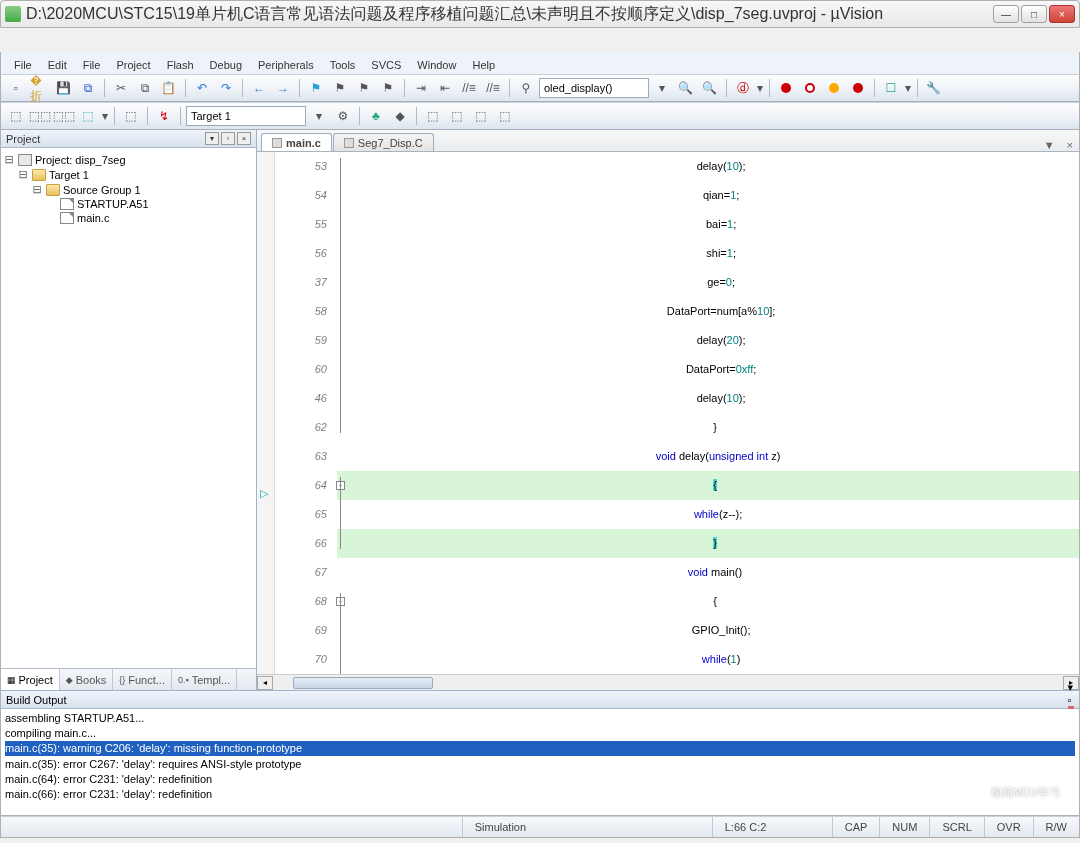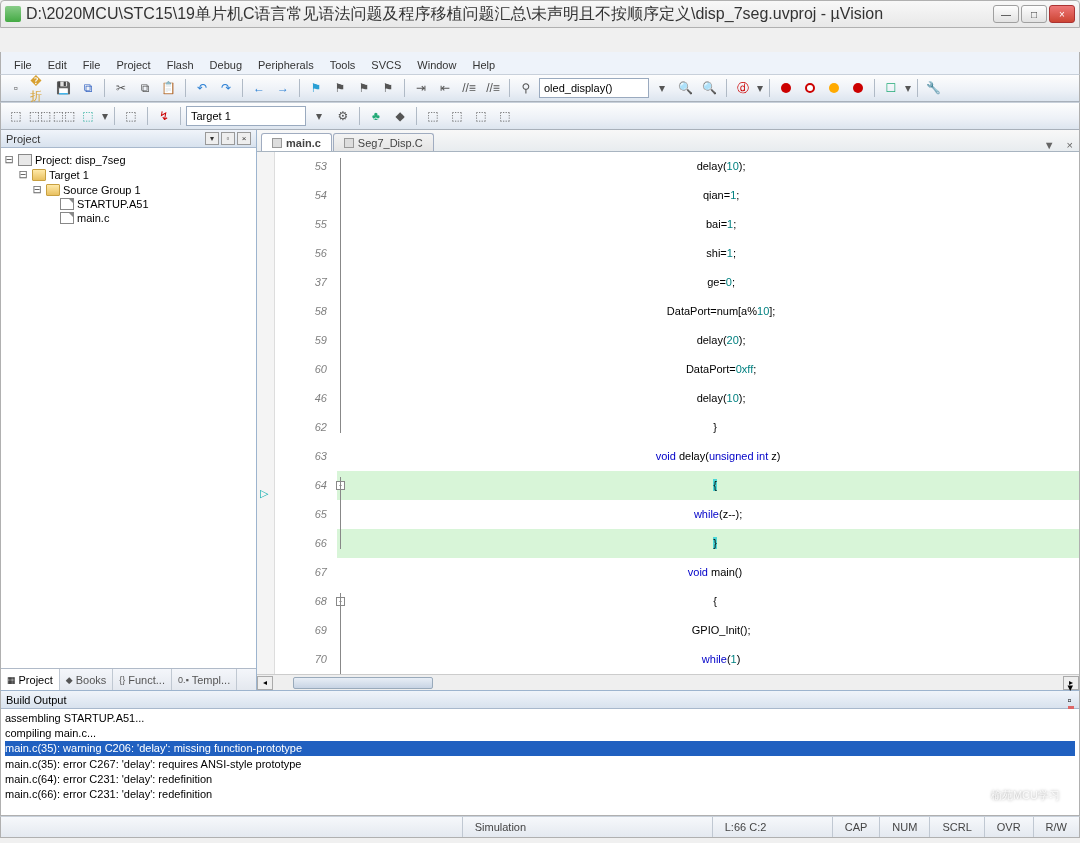--- a/index.html
+++ b/index.html
@@ -74,21 +74,21 @@
 .buildout { border:1px solid #b0b0b0; border-top:1px solid #9db4ce; display:flex; flex-direction:column; height:126px; margin:0; }
 .buildhdr { height:18px; background:linear-gradient(#f0f4fa,#d8e2ee); border-bottom:1px solid #a8b8cc; padding:0 5px; font-size:11px; display:flex; align-items:center; justify-content:space-between; }
 .buildtext { flex:1; background:#fff; font-family:"Courier New",monospace; font-size:12px; line-height:15px; padding:2px 4px; overflow:auto; white-space:pre; color:#000; }
 .buildtext .sel { background:#2060c0; color:#fff; display:inline-block; width:100%; }
 
 
 .statusbar { height:22px; background:linear-gradient(#f6f8fb,#e4e9f0); border:1px solid #b0b0b0; border-top:1px solid #c8d0da; display:flex; align-items:center; font-size:11px; color:#444; }
 .statusbar .cell { padding:0 12px; border-left:1px solid #c0c8d2; height:100%; display:flex; align-items:center; }
 .statusbar .grow { flex:1; }
 
-.watermark { position:absolute; right:20px; bottom:40px; color:rgba(255,255,255,0.85); font-size:22px; font-weight:500; display:flex; align-items:center; gap:0; pointer-events:none; text-shadow:0 0 3px rgba(0,0,0,0.4);flex-direction:column; }
+.watermark { position:absolute; right:20px; bottom:40px; color:rgba(255,255,255,0.85); font-size:22px; font-weight:500; display:flex; align-items:center; gap:0; pointer-events:none; text-shadow:0 0 3px rgba(0,0,0,0.4); }
 .watermark .wic { width:26px; height:22px; border:2px solid rgba(255,255,255,0.8); border-radius:6px; }
 </style>
 </head>
 <body>
 
 <div class="titlebar">
   <div class="appicon"></div>
   <div class="title">D:\2020MCU\STC15\19单片机C语言常见语法问题及程序移植问题汇总\未声明且不按顺序定义\disp_7seg.uvproj - µVision</div>
   <div class="winbtns">
     <div class="winbtn">—</div>

